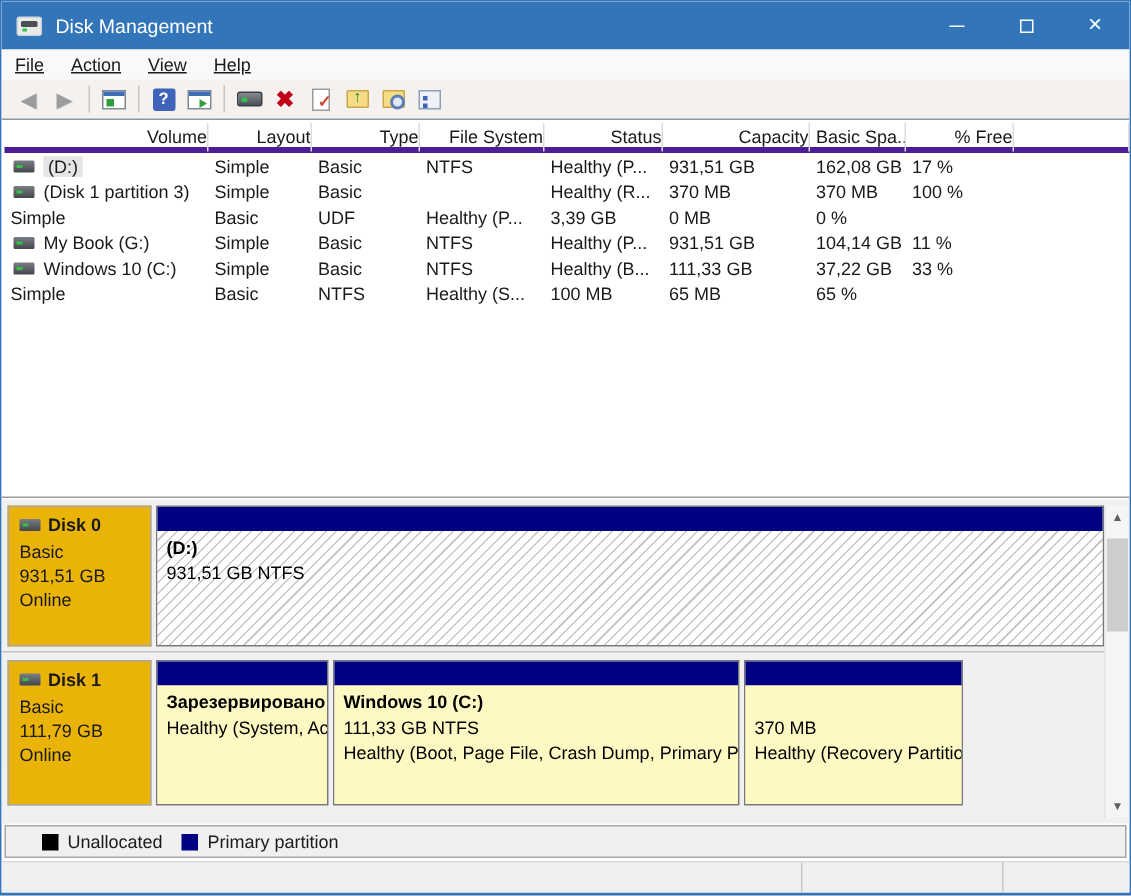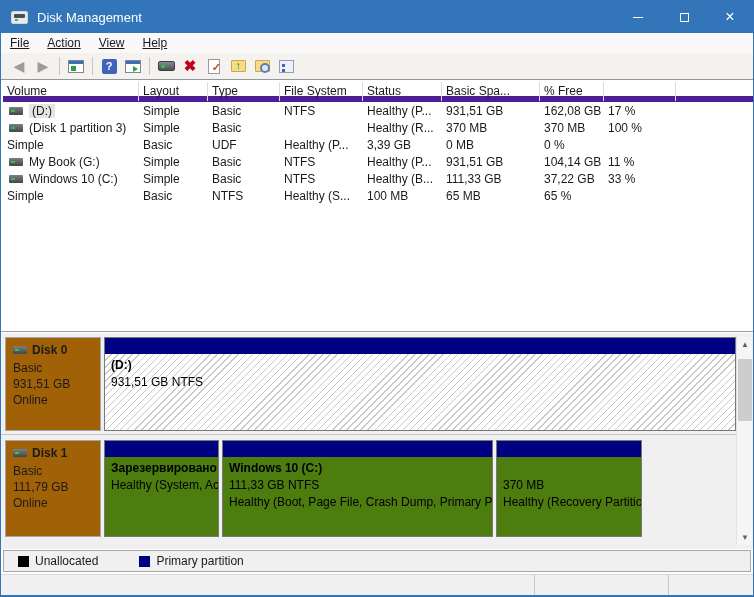--- a/index.html
+++ b/index.html
@@ -48,61 +48,61 @@
   .folder-ic.up::after{content:"↑";position:absolute;left:4px;top:-2px;color:#1d8a32;font-weight:bold;font-size:11px;}
   .folder-ic.find::after{content:"";position:absolute;left:4px;top:2px;width:6px;height:6px;border:2px solid #5b7fb5;border-radius:50%;background:#dfe9f5;}
   .list-ic{width:15px;height:13px;background:#eef2f8;border:1px solid #8ea0b8;position:relative;}
   .list-ic::before{content:"";position:absolute;left:2px;top:3px;width:3px;height:3px;background:#3e63b8;}
   .list-ic::after{content:"";position:absolute;left:2px;top:8px;width:3px;height:3px;background:#3e63b8;}
 
   
   .listpane{position:absolute;left:0;top:79px;width:752px;height:252px;background:#fff;
             border-bottom:1px solid #9a9a9a;font-size:12px;color:#1a1a1a;}
   .lv-grid{display:grid;grid-template-columns:136px 69px 72px 83px 79px 98px 64px 72px 1fr;}
-  .lv-header{height:20px;border-bottom:6px solid #4c1d95;margin:2px 0 0 2px;width:750px;}
+  .lv-header{height:20px;border-bottom:4px solid #4c1d95;margin:2px 0 0 2px;width:750px;text-align:right;}
   .lv-header .hc{border-right:1px solid #dcdcdc;padding:2px 0 0 4px;height:19px;overflow:hidden;white-space:nowrap;}
   .lv-row{height:17px;margin-left:2px;width:750px;align-items:center;}
   .lv-row .c{padding-left:4px;overflow:hidden;white-space:nowrap;height:17px;display:flex;align-items:center;}
   .ic{display:inline-block;flex:0 0 auto;}
   .ic.drive{width:14px;height:8px;background:linear-gradient(#7a7f85,#43474c);border-radius:1px;position:relative;margin:0 6px 0 2px;}
   .ic.drive::after{content:"";position:absolute;left:2px;top:3px;width:4px;height:2px;background:#35c04a;}
   .ic.cd{width:13px;height:13px;border-radius:50%;margin:0 5px 0 2px;
          background:radial-gradient(circle,#ffffff 12%,#c6cbd1 22%,#9aa0a6 55%,#e3e6e9 70%,#b7bcc2 100%);}
   .vlabel.sel{background:#e5e5e5;padding:0 3px;}
 
   
   .graphpane{position:absolute;left:0;top:332px;width:752px;height:216px;background:#f0f0f0;}
   .disk-row{position:absolute;left:0;width:736px;height:102px;border-bottom:1px solid #c4c4c4;}
   .disk-row.r0{top:0;}
   .disk-row.r1{top:103px;border-bottom:none;height:104px;}
-  .disk-info{position:absolute;left:4px;top:4px;width:96px;bottom:3px;background:#a16207;
+  .disk-info{position:absolute;left:4px;top:4px;width:96px;bottom:3px;background:#eab308;
              border:1px solid #a7a7a7;padding:5px 0 0 7px;font-size:12px;color:#1a1a1a;}
   .disk-info .dname{display:flex;align-items:center;font-weight:bold;margin-bottom:3px;}
   .disk-info .dname .ic.drive{margin:0 5px 0 0;}
   .disk-info .dline{line-height:16px;}
   .strip{position:absolute;left:103px;top:4px;bottom:3px;right:2px;}
   .partition{position:absolute;top:0;bottom:0;border:1px solid #787878;background:#fff;}
   .pt-band{height:16px;background:#000082;}
-  .pt-body{position:absolute;left:0;right:0;top:16px;bottom:0;background:#4d7c0f;overflow:hidden;
+  .pt-body{position:absolute;left:0;right:0;top:16px;bottom:0;background:#fef9c3;overflow:hidden;
            padding:3px 0 0 6px;font-size:12px;color:#000;white-space:nowrap;}
   .pt-body.hatch{background:repeating-linear-gradient(135deg,#ffffff 0 4px,#c9c9c9 4px 5px);}
   .pt-title{font-weight:bold;height:17px;line-height:17px;}
   .pt-line{height:17px;line-height:17px;}
 
   
   .vscroll{position:absolute;right:1px;top:4px;width:16px;height:208px;background:#f5f5f5;border-left:1px solid #e2e2e2;}
   .sc-btn{position:absolute;left:0;width:16px;height:15px;display:flex;align-items:center;justify-content:center;
           font-size:8px;color:#5f5f5f;}
   .sc-up{top:0;}
   .sc-down{bottom:0;}
   .sc-thumb{position:absolute;left:1px;top:22px;width:14px;height:62px;background:#cdcdcd;}
 
   
   .legendbar{position:absolute;left:2px;top:549px;width:748px;height:22px;background:#f0f0f0;
-             border:1px solid #a7a7a7;display:flex;align-items:center;font-size:12px;color:#1a1a1a;padding-left:14px;gap:28px;}
+             border:1px solid #a7a7a7;display:flex;align-items:center;font-size:12px;color:#1a1a1a;padding-left:24px;}
   .legend-item{display:flex;align-items:center;margin-right:13px;}
   .swatch{width:11px;height:11px;margin-right:6px;display:inline-block;}
   .statusbar{position:absolute;left:0;top:573px;width:752px;height:22px;background:#f0f0f0;
              border-top:1px solid #d9d9d9;display:grid;grid-template-columns:533px 134px 1fr;}
   .statusbar .sect{border-left:1px solid #c8c8c8;height:100%;}
   .statusbar .sect:first-child{border-left:none;}
 </style>
 </head>
 <body>
 
@@ -170,20 +170,21 @@
       </div>
   </div>
 
   <div class="listpane">
     <div class="lv-grid lv-header">
       <div class="hc">Volume</div>
       <div class="hc">Layout</div>
       <div class="hc">Type</div>
       <div class="hc">File System</div>
       <div class="hc">Status</div>
+      <div class="hc">Capacity</div>
       <div class="hc">Basic Spa...</div>
       <div class="hc">% Free</div>
       <div class="hc"></div>
     </div>
 
     <div class="lv-grid lv-row">
       <div class="c">
           <span class="ic drive"></span>
           <span class="vlabel sel">(D:)</span>
         </div>

